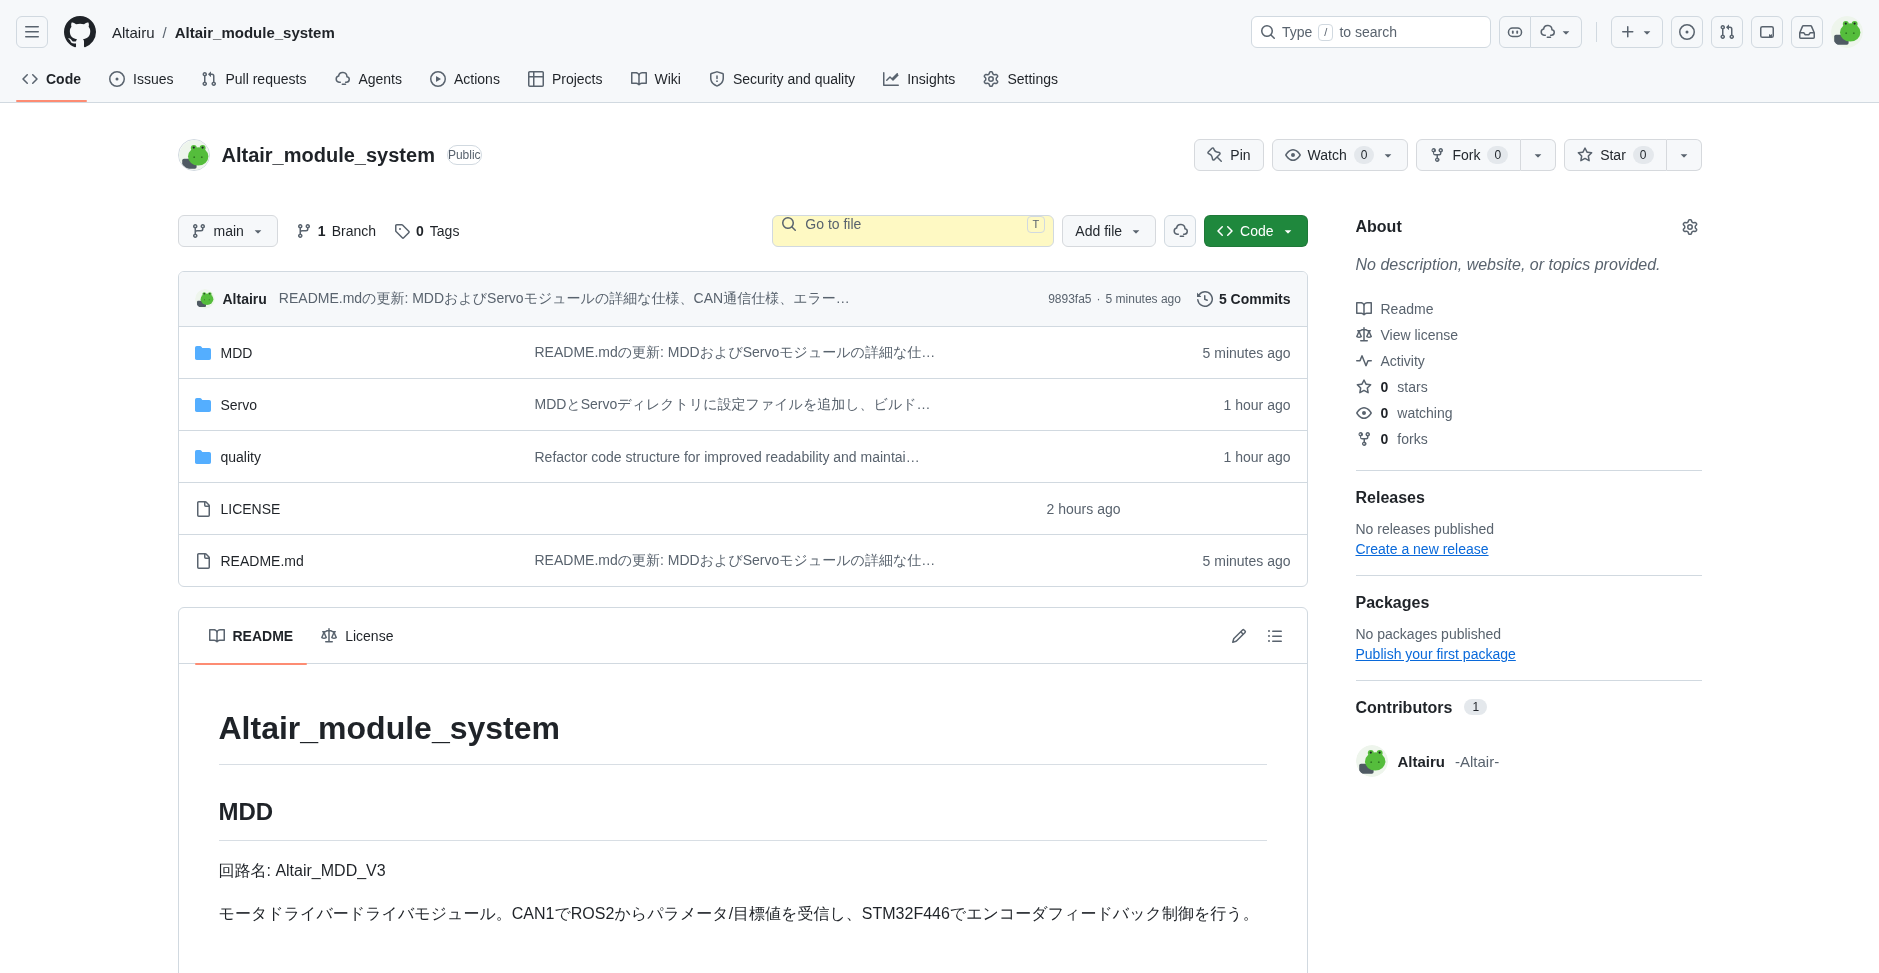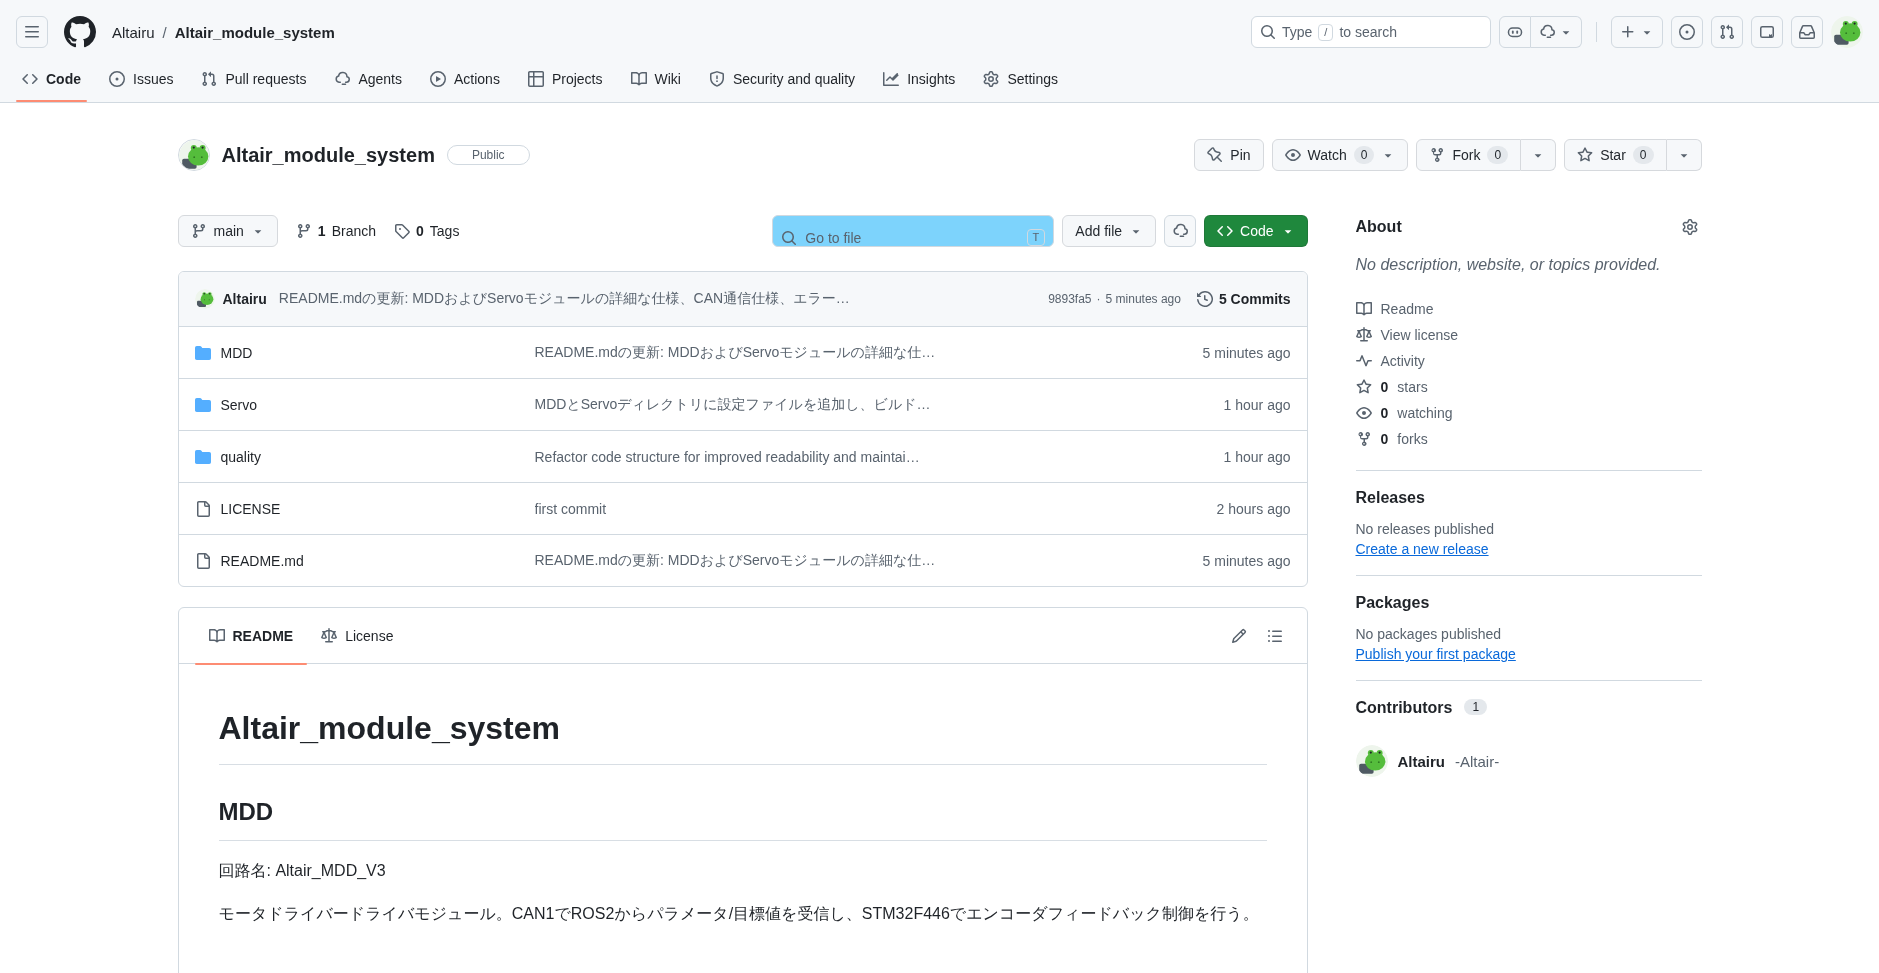--- a/index.html
+++ b/index.html
@@ -58,21 +58,21 @@
   .container { width:1524px; margin:0 auto; }
   .layout { display:flex; gap:48px; }
   .main-col { width:1130px; flex:none; }
   .sidebar { flex:1; min-width:0; }
 
   
   .repo-head { display:flex; align-items:center; gap:12px; margin-bottom:44px; }
   .repo-avatar { width:32px; height:32px; border-radius:50%; overflow:hidden; display:inline-flex; border:1px solid #d1d9e0; }
   .repo-title { font-size:20px; font-weight:600; }
   .badge {
-    border:1px solid #d1d9e0; border-radius:2em; padding:2px 24px;
+    border:1px solid #d1d9e0; border-radius:2em; padding:2px 0;
     font-size:12px; font-weight:500; color:#59636e;
   }
   .repo-actions { margin-left:auto; display:flex; align-items:center; gap:8px; }
   .btn {
     height:32px; display:inline-flex; align-items:center; gap:7px; padding:0 12px;
     background:#f6f8fa; border:1px solid #d6d9dd; border-radius:6px;
     font-size:14px; font-weight:500; color:#24292f;
   }
   .btn .b-ic { color:#59636e; }
   .btn.seg-caret { padding:0 10px; }
@@ -83,22 +83,22 @@
   .btn-primary .b-ic, .btn-primary .caret { color:#ffffff; }
 
   
   .toolbar { display:flex; align-items:center; margin-bottom:24px; }
   .branch-meta { display:flex; align-items:center; gap:18px; margin-left:18px; font-size:14px; color:#1f2328; }
   .meta-item { display:inline-flex; align-items:center; gap:6px; }
   .meta-item .m-ic { color:#59636e; }
   .meta-item b { font-weight:600; }
   .toolbar-right { margin-left:auto; display:flex; align-items:center; gap:8px; }
   .goto-file {
-    width:282px; height:32px; border:1px solid #d1d9e0; border-radius:6px; background:#7dd3fc;
-    display:flex; align-items:flex-end; gap:8px; padding:0 8px; color:#59636e; cursor:text;
+    width:282px; height:32px; border:1px solid #d1d9e0; border-radius:6px; background:#fef9c3;
+    display:flex; align-items:flex-start; gap:8px; padding:0 8px; color:#59636e; cursor:text;
   }
   .goto-file .grow { flex:1; }
 
   
   .files-box { border:1px solid #d1d9e0; border-radius:6px; overflow:hidden; }
   .commit-bar { display:flex; align-items:center; gap:8px; background:#f6f8fa; padding:0 16px; height:54px; }
   .commit-avatar { width:20px; height:20px; border-radius:50%; overflow:hidden; display:inline-flex; }
   .commit-author { font-weight:600; }
   .commit-msg { color:#59636e; flex:1; min-width:0; white-space:nowrap; overflow:hidden; text-overflow:ellipsis; margin-left:4px; }
   .commit-meta { color:#59636e; font-size:12px; display:inline-flex; gap:5px; margin-right:8px; }
@@ -505,21 +505,20 @@
             <a class="cell-msg">Refactor code structure for improved readability and maintai…</a>
             <span class="cell-age">1 hour ago</span>
           </div>
           <div class="file-row">
             <a class="cell-name">
               <svg class="oct fileic" viewBox="0 0 16 16" width="16" height="16" fill="currentColor" aria-hidden="true">
                   <path d="M2 1.75C2 .784 2.784 0 3.75 0h6.586c.464 0 .909.184 1.237.513l2.914 2.914c.329.328.513.773.513 1.237v9.586A1.75 1.75 0 0 1 13.25 16h-9.5A1.75 1.75 0 0 1 2 14.25Zm1.75-.25a.25.25 0 0 0-.25.25v12.5c0 .138.112.25.25.25h9.5a.25.25 0 0 0 .25-.25V6h-2.75A1.75 1.75 0 0 1 9 4.25V1.5Zm6.75.062V4.25c0 .138.112.25.25.25h2.688l-.011-.013-2.914-2.914Z"></path>
                 </svg>
               <span>LICENSE</span>
             </a>
-            <a class="cell-msg">first commit</a>
             <span class="cell-age">2 hours ago</span>
           </div>
           <div class="file-row">
             <a class="cell-name">
               <svg class="oct fileic" viewBox="0 0 16 16" width="16" height="16" fill="currentColor" aria-hidden="true">
                   <path d="M2 1.75C2 .784 2.784 0 3.75 0h6.586c.464 0 .909.184 1.237.513l2.914 2.914c.329.328.513.773.513 1.237v9.586A1.75 1.75 0 0 1 13.25 16h-9.5A1.75 1.75 0 0 1 2 14.25Zm1.75-.25a.25.25 0 0 0-.25.25v12.5c0 .138.112.25.25.25h9.5a.25.25 0 0 0 .25-.25V6h-2.75A1.75 1.75 0 0 1 9 4.25V1.5Zm6.75.062V4.25c0 .138.112.25.25.25h2.688l-.011-.013-2.914-2.914Z"></path>
                 </svg>
               <span>README.md</span>
             </a>
             <a class="cell-msg">README.mdの更新: MDDおよびServoモジュールの詳細な仕…</a>

